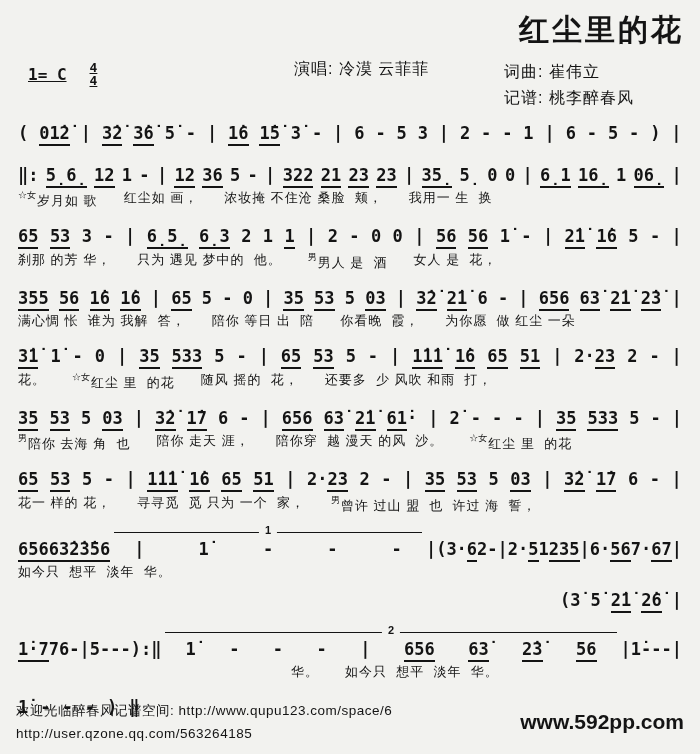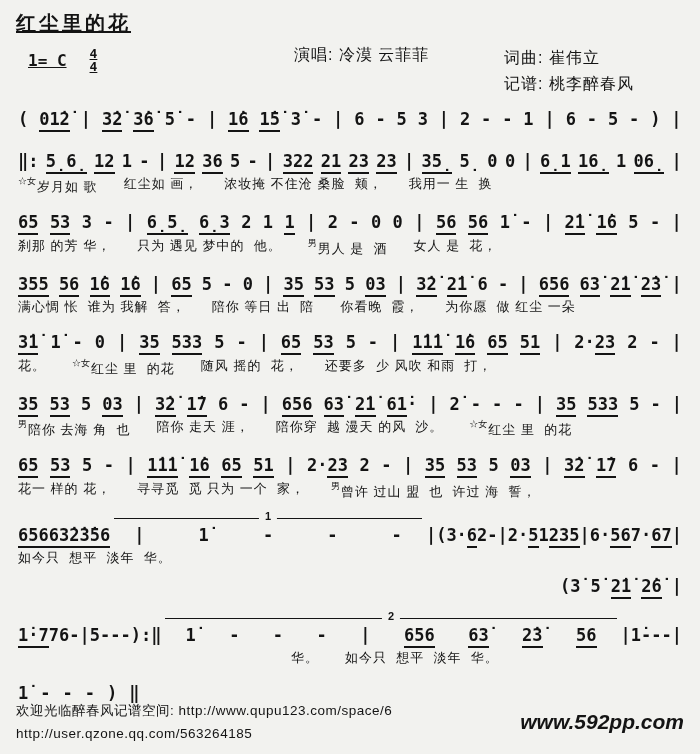--- a/index.html
+++ b/index.html
@@ -6,21 +6,21 @@
   body{
     width:700px;height:754px;
     background:#f2f2ef;
     color:#141414;
     font-family:"Liberation Sans", sans-serif;
     overflow:hidden;
   }
   .page{box-sizing:border-box;width:700px;height:754px;padding:8px 16px 6px 16px;position:relative;}
 
   
-  .title{text-align:left;font-size:20px;font-weight:bold;letter-spacing:3px;margin:2px 0 6px 0;text-decoration:underline;}
+  .title{text-align:right;font-size:30px;font-weight:bold;letter-spacing:3px;margin:2px 0 6px 0;}
   .meta{position:relative;height:54px;}
   .keysig{position:absolute;left:12px;top:4px;display:flex;align-items:center;gap:23px;
           font-family:"DejaVu Sans Mono",monospace;font-weight:bold;font-size:16px;text-decoration:underline;}
   .meter{display:inline-flex;flex-direction:column;line-height:1.02;font-size:13px;font-weight:bold;text-align:center;}
   .credit-center{position:absolute;left:242px;top:2px;font-size:16px;letter-spacing:1px;margin-left:36px;}
   .credit-right{position:absolute;left:488px;top:2px;font-size:16px;line-height:1.65;letter-spacing:1px;}
 
   
   #score{margin-top:2px;}
   .notesrow{
@@ -42,21 +42,21 @@
   }
   .lyrow{display:flex;align-items:flex-start;font-size:13px;margin:3px 0 6px 0;padding:0 2px;}
   .lseg{white-space:pre;margin-right:2.0em;letter-spacing:1px;}
   .mark{font-size:9px;vertical-align:7px;margin-right:1px;letter-spacing:0;}
   .spacer{height:10px;}
 
   
   .footer{position:absolute;left:16px;right:16px;bottom:8px;
           display:flex;justify-content:space-between;align-items:center;}
   .footer-links{font-size:13.5px;line-height:1.75;letter-spacing:0.5px;}
-  .wm{font-size:21px;font-weight:bold;font-style:italic;letter-spacing:0;}
+  .wm{font-size:21px;font-weight:bold;letter-spacing:0;}
 </style>
 </head>
 <body>
 
 <div class="page">
 
   <div class="title">红尘里的花</div>
 
   <div class="meta">
     <div class="keysig">

